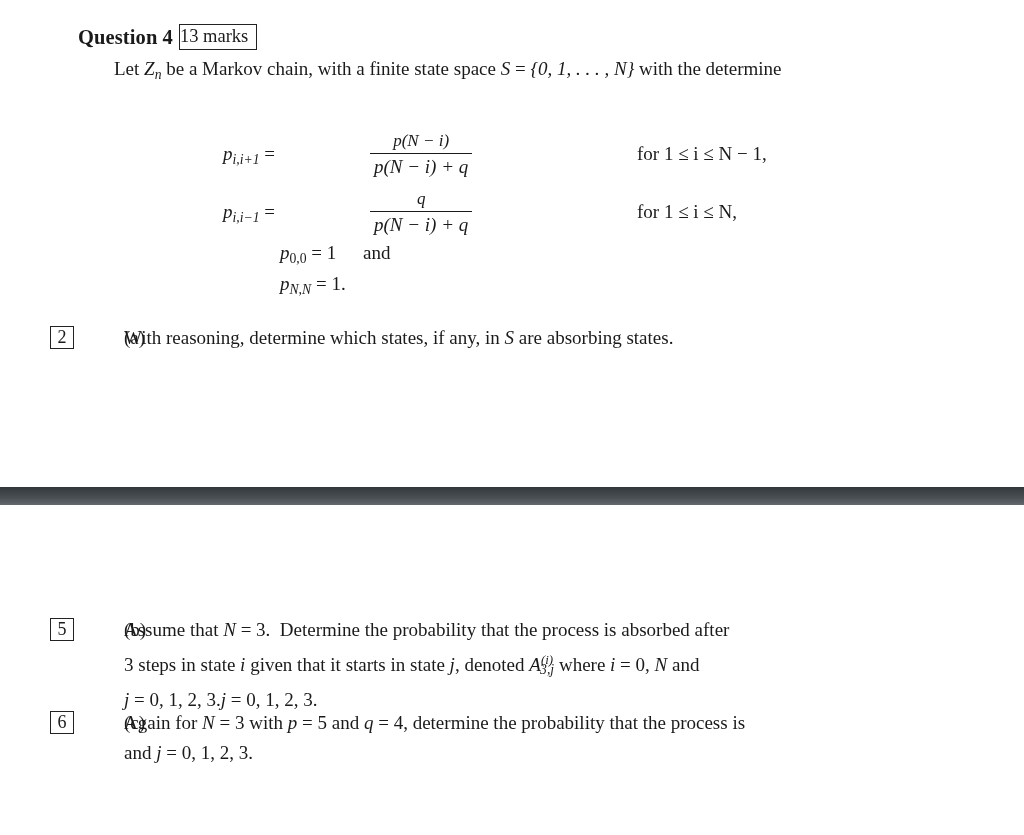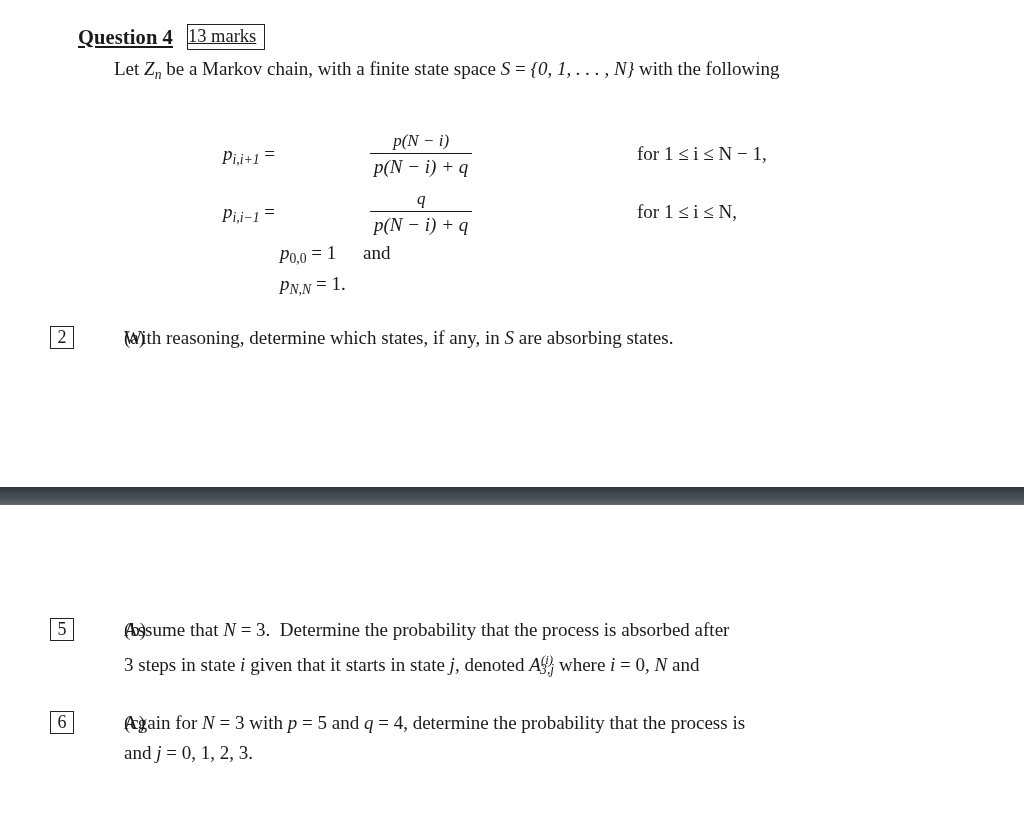--- a/index.html
+++ b/index.html
@@ -24,22 +24,21 @@
     font-family: "Liberation Serif", "DejaVu Serif", serif;
   }
 
   
   .q-head {
     position: absolute;
     left: 78px;
     top: 24px;
     display: flex;
     align-items: center;
-    gap: 14px;
-    text-decoration: underline;
+    gap: 6px;
   }
   .q-title {
     font-weight: bold;
     font-size: 20.5px;
     letter-spacing: .1px;
   }
   .marks-box {
     border: 1.3px solid #222;
     padding: 1px 8px 2px 0;
     font-size: 18.5px;
@@ -174,21 +173,21 @@
   </div>
 
   <div class="intro">
     <span class="l1">
       <span>Let</span>
       <span class="mathit">Z</span><span class="sub">n</span>
       <span>be a Markov chain, with a finite state space</span>
       <span class="mathit">S</span>
       <span>=</span>
       <span class="mathit">{0, 1, . . . , N}</span>
-      <span>with the following</span>
+      <span>with the determine</span>
     </span>
   </div>
 
   <div class="eqblock">
 
     <div class="eqrow" style="height:56px;">
       <span class="eq-lhs" style="top:17px;">
         <span class="mathit">p</span><span class="sub">i,i+1</span>
         <span>=</span>
       </span>
@@ -240,20 +239,21 @@
 
   <div class="divider" style="top:487px; height:18px;"></div>
 
   <div class="markbox" style="left:50px; top:618px;">5</div>
 
   <div class="part" style="left:124px; top:615px; width:848px;">
     <span class="part-label">(b)</span>
     <div class="part-body">
       <span class="ln">Assume that <span class="mathit">N</span> = 3.&nbsp; Determine the probability that the process is absorbed after</span>
       <span class="ln">3 steps in state <span class="mathit">i</span> given that it starts in state <span class="mathit">j</span>, denoted <span class="mathit">A</span><span class="sup">(i)</span><span class="sub" style="margin-left:-13px;">3,j</span> where <span class="mathit">i</span> = 0, <span class="mathit">N</span> and</span>
+      <span class="ln"><span class="mathit">j</span> = 0, 1, 2, 3.<span class="mathit">j</span> = 0, 1, 2, 3.</span>
     </div>
   </div>
 
   <div class="markbox" style="left:50px; top:711px;">6</div>
 
   <div class="part" style="left:124px; top:708px; width:848px;">
     <span class="part-label">(c)</span>
     <div class="part-body">
       <span class="ln">Again for <span class="mathit">N</span> = 3 with <span class="mathit">p</span> = 5 and <span class="mathit">q</span> = 4, determine the probability that the process is</span>
       <span class="ln">and <span class="mathit">j</span> = 0, 1, 2, 3.</span>

